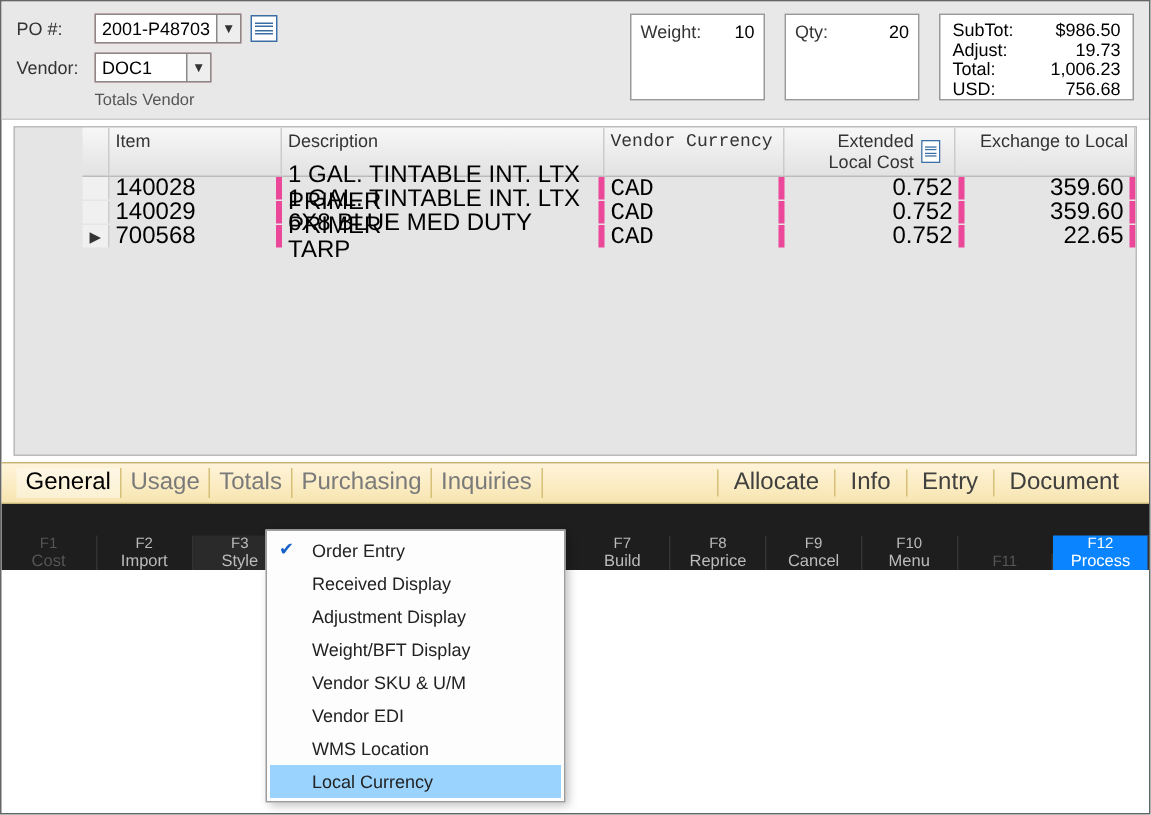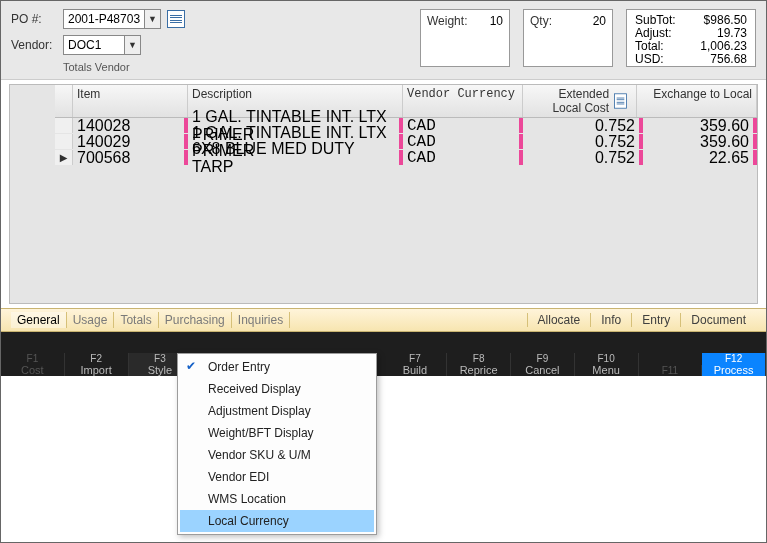--- a/index.html
+++ b/index.html
@@ -72,21 +72,21 @@
   .gcell { padding: 0 4px; border-right: 4px solid #ec4899; font-size: 16px; height:100%; display:flex; align-items:center; }
   .gcell.right { justify-content: flex-end; }
   .grid-header .row-indicator { border-right:1px solid #ccc; }
   .grid-header .list-icon { margin-left:auto; margin-right:2px; align-self:center; transform:scale(0.9); }
   .tab-strip {
     display:flex; align-items:center; justify-content:space-between;
     background: linear-gradient(#fff4da, #f7e5b0);
     border-top: 1px solid #c9b471;
     border-bottom: 1px solid #c9b471;
     padding: 3px 10px;
-    font-size: 12px;
+    font-size: 16px;
   }
   .tabs-left { display:flex; gap:0; }
   .tab { padding: 1px 6px; color: #7a7a7a; border-right:1px solid #d6c078; cursor:default; }
   .tab.active { color: #000; background: rgba(255,255,255,0.4); }
   .actions-right { display:flex; gap: 0; align-items:center; color:#333; }
   .ar-item { padding: 0 10px; border-left:1px solid #d6c078; color:#40403f; }
   .ar-item:first-child { border-left:1px solid #d6c078; }
   .fkey-bar {
     display:flex; background:#1e1e1e; height:44px; align-items:flex-end;
   }

